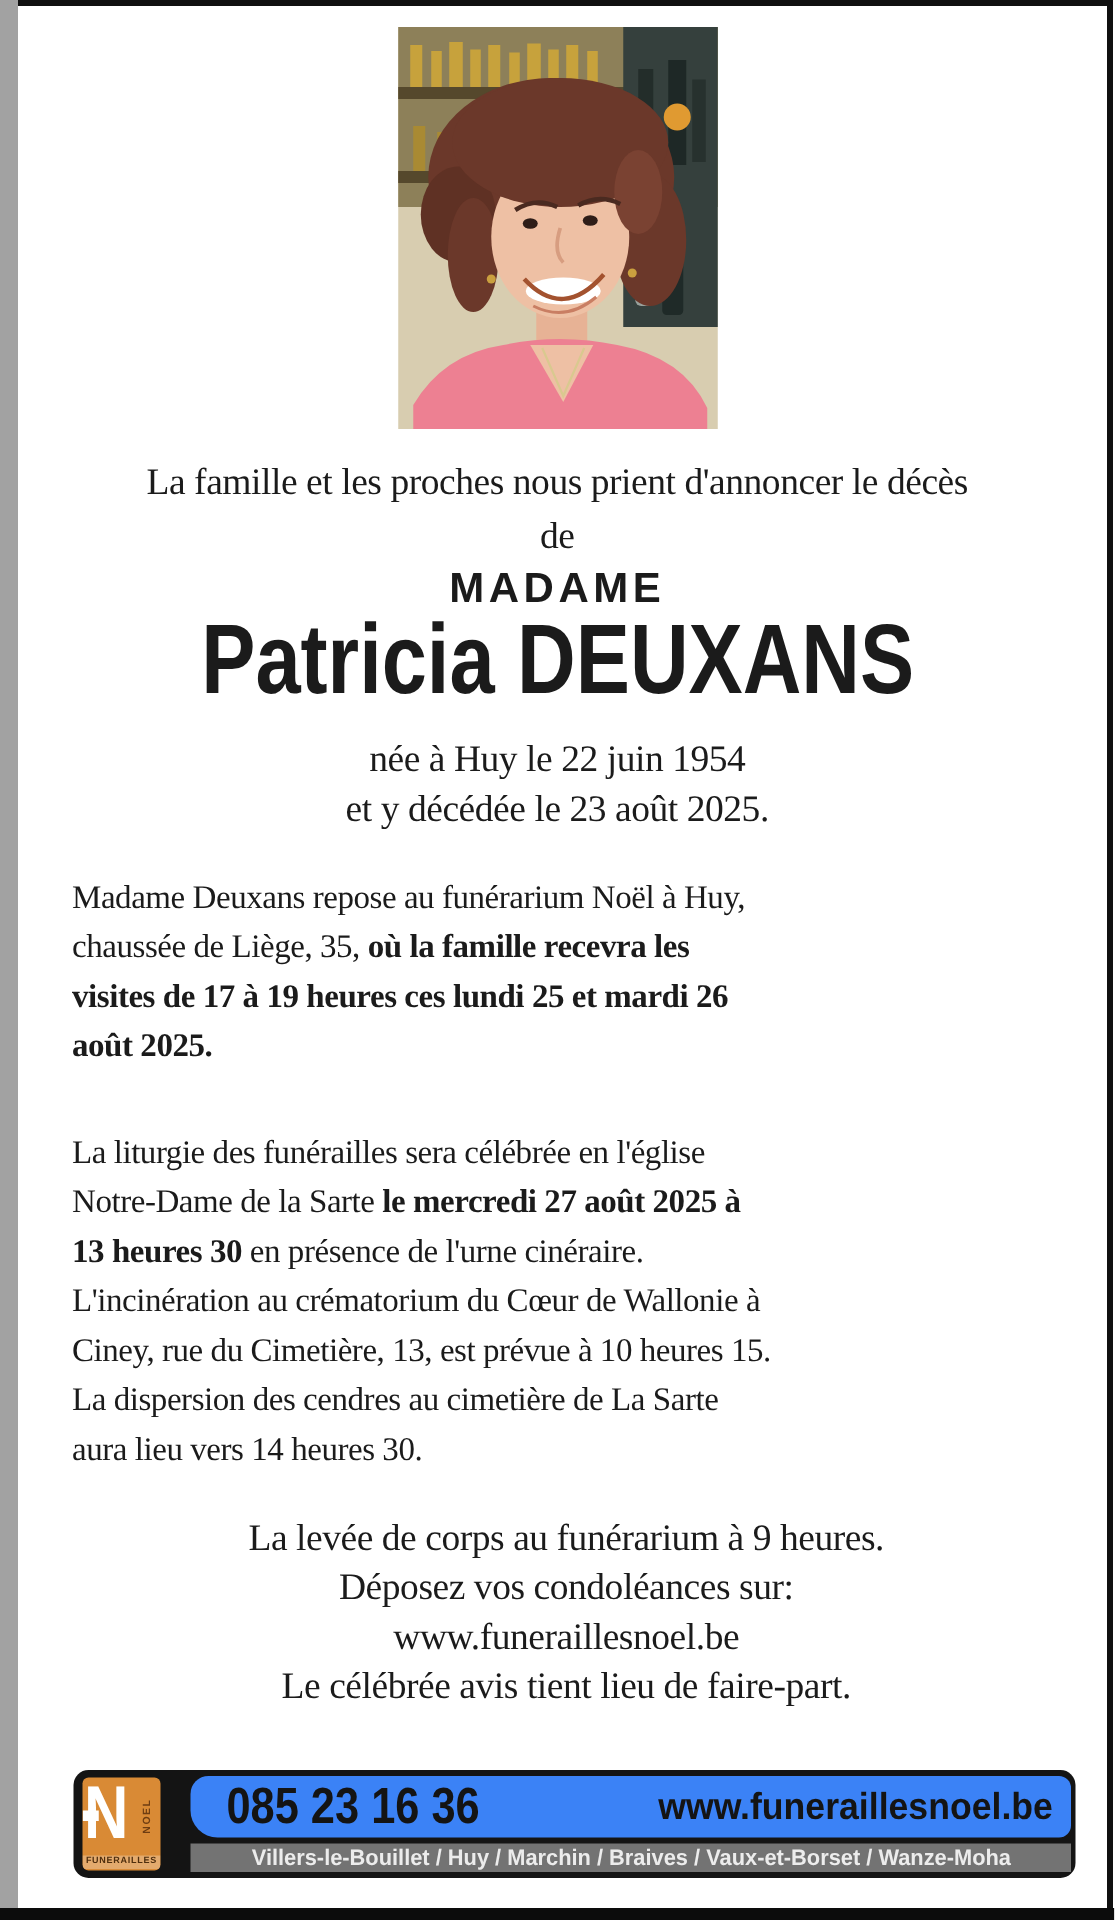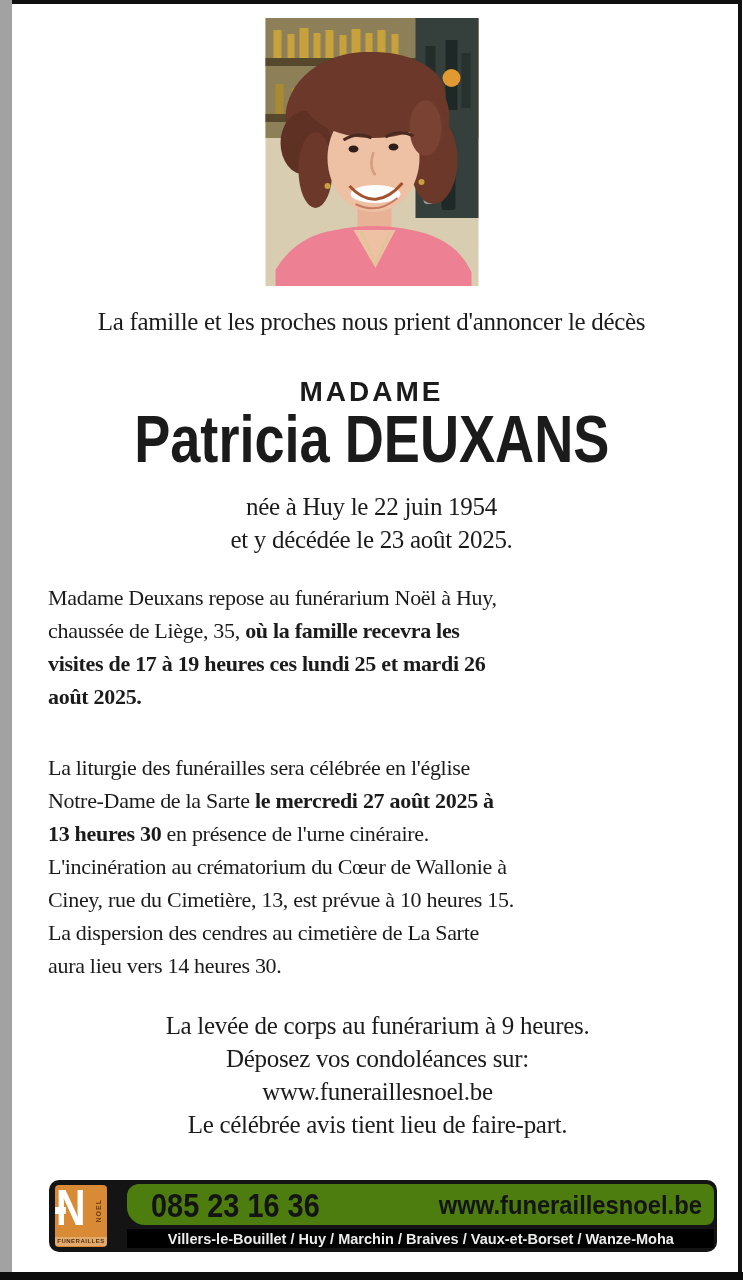--- a/index.html
+++ b/index.html
@@ -48,27 +48,27 @@
           background:#d98a35; border-radius:4px; overflow:hidden; }
   .logo-n { position:absolute; left:1px; top:-4px; font-weight:700; font-size:50px; line-height:54px;
             color:#ffffff; transform:scaleX(0.82); transform-origin:0 50%; }
   .logo-n::after { content:""; position:absolute; left:-1px; top:26px; width:13px; height:7px; background:#ffffff; }
   .logo-vert { position:absolute; right:5px; top:14px; font-size:7px; font-weight:700; color:#6e3d12;
                writing-mode:vertical-rl; transform:rotate(180deg); letter-spacing:1px; }
   .logo-bottom { position:absolute; left:0; right:0; bottom:1px; height:9px; line-height:9px;
                  text-align:center; font-size:6px; font-weight:700; color:#502f0e;
                  background:rgba(255,255,255,0.28); letter-spacing:0.5px; }
   .grayband { position:absolute; left:78px; top:4px; right:3px; height:41px;
-              background:#4d7c0f; border-radius:12px 8px 8px 18px; }
+              background:#3b82f6; border-radius:12px 8px 8px 18px; }
   .phone { position:absolute; left:24px; top:50%; transform:translateY(-50%) scaleX(0.85);
            transform-origin:0 50%; font-weight:700; font-size:34px; color:#141414; white-space:nowrap; }
   .url { position:absolute; right:12px; top:50%; transform:translateY(-50%) scaleX(0.95);
          transform-origin:100% 50%; font-weight:700; font-size:25px; color:#141414; white-space:nowrap; }
   .cityband { position:absolute; left:78px; right:3px; top:49px; height:19px;
-              background:#000000; text-align:center; }
+              background:#737373; text-align:center; }
   .cities { display:inline-block; line-height:19px; font-size:15px; font-weight:700; color:#ececec;
             transform:scaleX(0.97); transform-origin:50% 50%; white-space:nowrap; }
 </style>
 </head>
 <body>
 
 <div class="page">
   <div class="edge-left"></div>
   <div class="edge-top"></div>
   <div class="edge-right"></div>
@@ -128,20 +128,21 @@
       <circle cx="62" cy="168" r="3" fill="#caa03f"></circle>
       <circle cx="156" cy="164" r="3" fill="#caa03f"></circle>
       <path d="M10,268 L10,252 Q30,218 70,212 Q108,204 146,212 Q190,220 206,254 L206,268 Z" fill="#ed8092"></path>
       <path d="M88,212 L130,212 L110,250 Z" fill="#eec0a4"></path>
       <polyline points="96,214 110,246 124,214" stroke="#d9c98f" stroke-width="1.5" fill="none"></polyline>
     </svg>
   </div>
 
   <div class="intro">
     <div>La famille et les proches nous prient d'annoncer le décès</div>
+    <div>de</div>
   </div>
 
   <div class="honorific">MADAME</div>
 
   <div class="name-row">
     <span class="name">Patricia DEUXANS</span>
   </div>
 
   <div class="dates">
     <div>née à Huy le 22 juin 1954</div>

